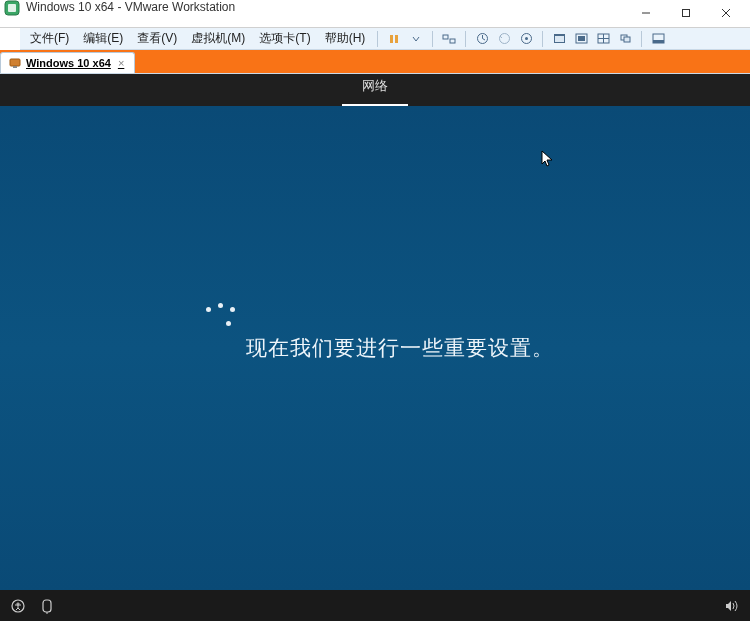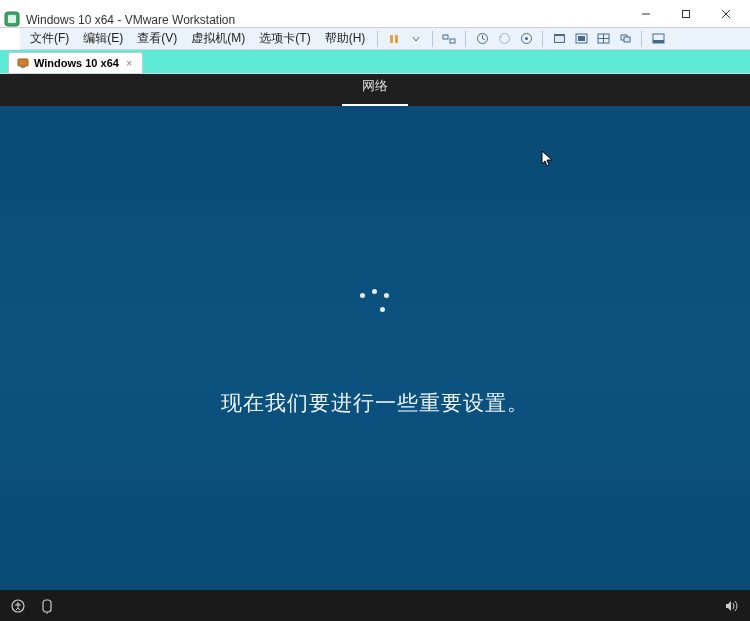--- a/index.html
+++ b/index.html
@@ -1,41 +1,41 @@
 <!DOCTYPE html>
 <html><head>
 <meta charset="utf-8">
 <style>
 * { box-sizing: border-box; margin: 0; padding: 0; }
 body { font-family: "Segoe UI", Tahoma, sans-serif; font-size: 12px; background: #fff; width: 750px; height: 621px; overflow: hidden; position: relative; }
 
 
-.titlebar { height: 28px; background: #fff; border-bottom: 1px solid #d0d0d0; display: flex; align-items: flex-end; padding: 0 4px; }
+.titlebar { height: 28px; background: #fff; border-bottom: 1px solid #d0d0d0; display: flex; align-items: flex-start; padding: 0 4px; }
 .titlebar-icon { width: 16px; height: 16px; margin-right: 6px; display: flex; align-items: center; justify-content: center; }
 .titlebar-title { flex: 1; color: #333; font-size: 12px; }
 .titlebar-controls { display: flex; gap: 0; }
 .titlebar-btn { width: 40px; height: 26px; display: flex; align-items: center; justify-content: center; color: #555; cursor: pointer; }
 
 
 .menubar { height: 22px; background: #eaf3fb; border-bottom: 1px solid #cad9e7; display: flex; align-items: center; padding: 0 4px; gap: 2px; margin-left: 20px; }
 .menu-item { padding: 2px 6px; color: #222; font-size: 12px; cursor: pointer; white-space: nowrap; }
 .toolbar-sep { width: 1px; height: 16px; background: #b8c9d9; margin: 0 4px; }
 .toolbar-btn { width: 20px; height: 18px; display: flex; align-items: center; justify-content: center; cursor: pointer; color: #4a6a8a; }
 
 
-.tabbar { height: 24px; background: #5eead4; border-bottom: 1px solid #cad9e7; display: flex; align-items: flex-end; padding: 0 8px; }
+.tabbar { height: 24px; background: #f97316; border-bottom: 1px solid #cad9e7; display: flex; align-items: flex-end; padding: 0 0; text-decoration: underline; }
 .tab { height: 21px; background: #fff; border: 1px solid #b8c9d9; border-bottom: none; display: flex; align-items: center; padding: 0 8px; gap: 5px; font-size: 11px; border-radius: 3px 3px 0 0; }
 .tab-icon { width: 12px; height: 12px; display: flex; align-items: center; justify-content: center; }
 .tab-close { color: #888; font-size: 11px; cursor: pointer; padding: 0 2px; }
 
 
 .vm-viewport { position: relative; height: 547px; background: #000; }
 .oobe-header { height: 32px; background: #1f1f1f; display: flex; align-items: center; justify-content: center; position: relative; }
 .oobe-tab { color: #ddd; font-size: 13px; padding: 0 20px 6px 20px; border-bottom: 2px solid #fff; height: 32px; display: flex; align-items: center; }
-.oobe-body { height: 484px; background: #0b4d7a; background: linear-gradient(180deg, #0a4a76 0%, #0c5380 50%, #0a4a76 100%); display: flex; flex-direction: column; align-items: center; justify-content: center; position: relative; }
+.oobe-body { height: 484px; background: #0b4d7a; background: linear-gradient(180deg, #0a4a76 0%, #0c5380 50%, #0a4a76 100%); display: flex; align-items: center; justify-content: center; position: relative; }
 .spinner { position: relative; width: 50px; height: 50px; margin-bottom: 60px; }
 .spinner span { position: absolute; width: 5px; height: 5px; background: #e8f0f6; border-radius: 50%; }
 .oobe-msg { color: #eef5fa; font-size: 21px; font-weight: 300; letter-spacing: 1px; }
 .oobe-footer { height: 31px; background: #1a1a1a; display: flex; align-items: center; padding: 0 10px; justify-content: space-between; }
 .footer-left { display: flex; gap: 14px; align-items: center; }
 .footer-icon { color: #ccc; cursor: pointer; display: flex; align-items: center; }
 
 
 .cursor { position: absolute; top: 76px; left: 541px; pointer-events: none; }
 </style>

